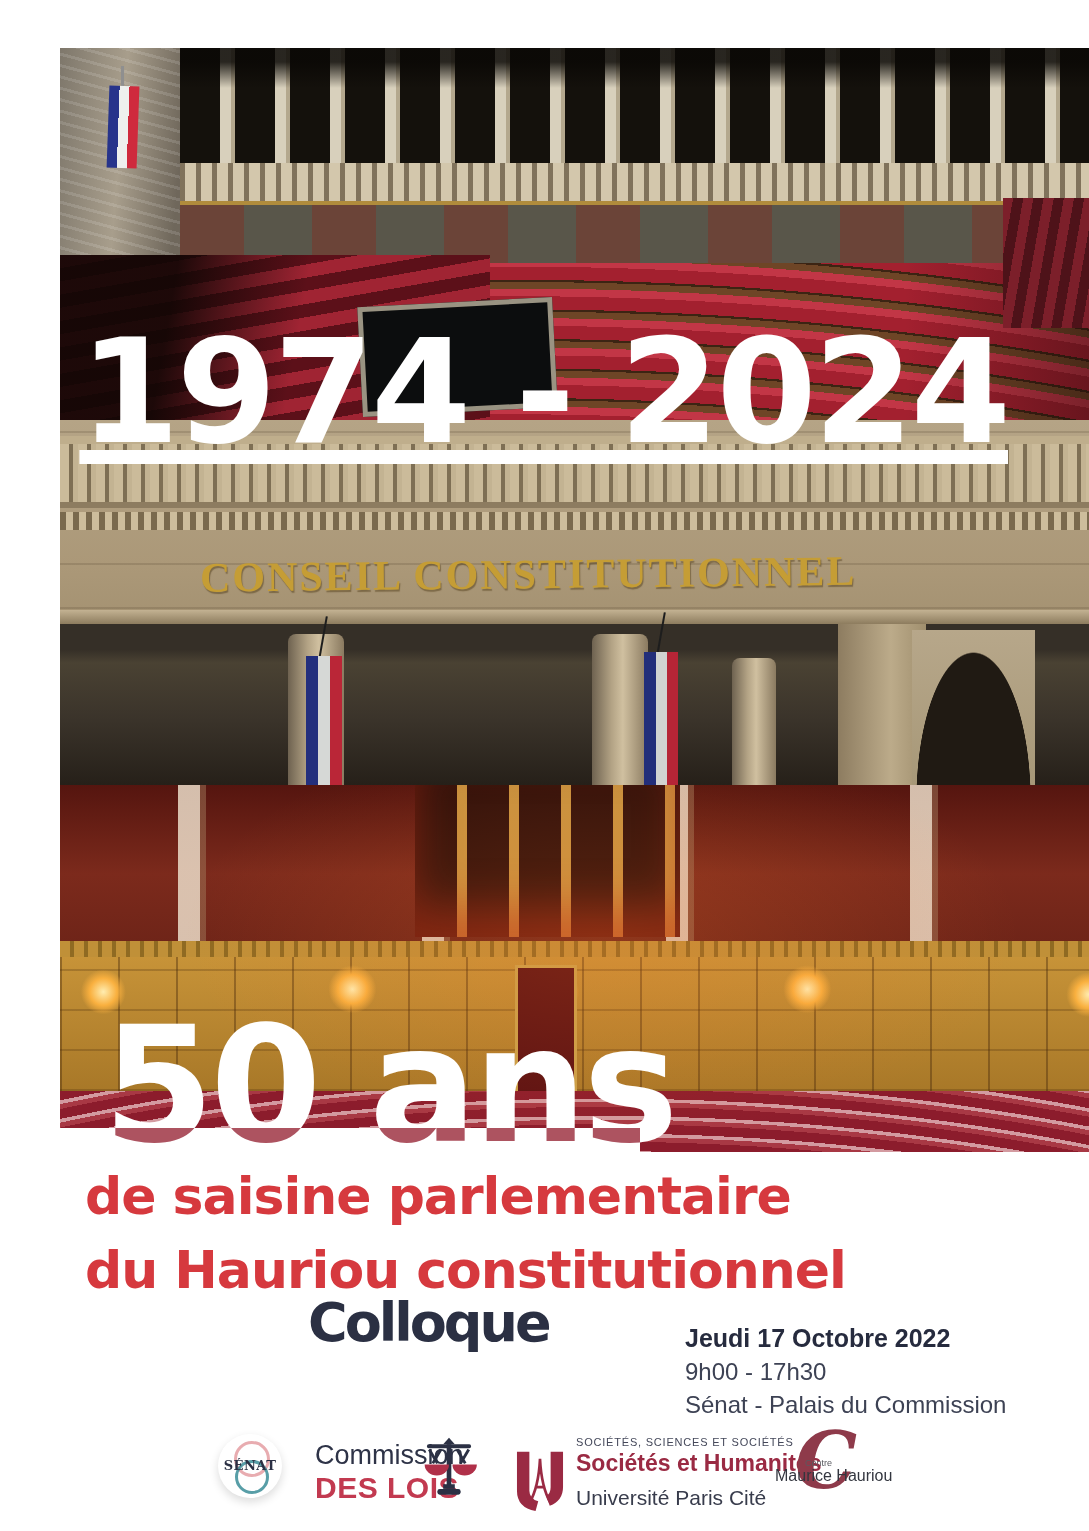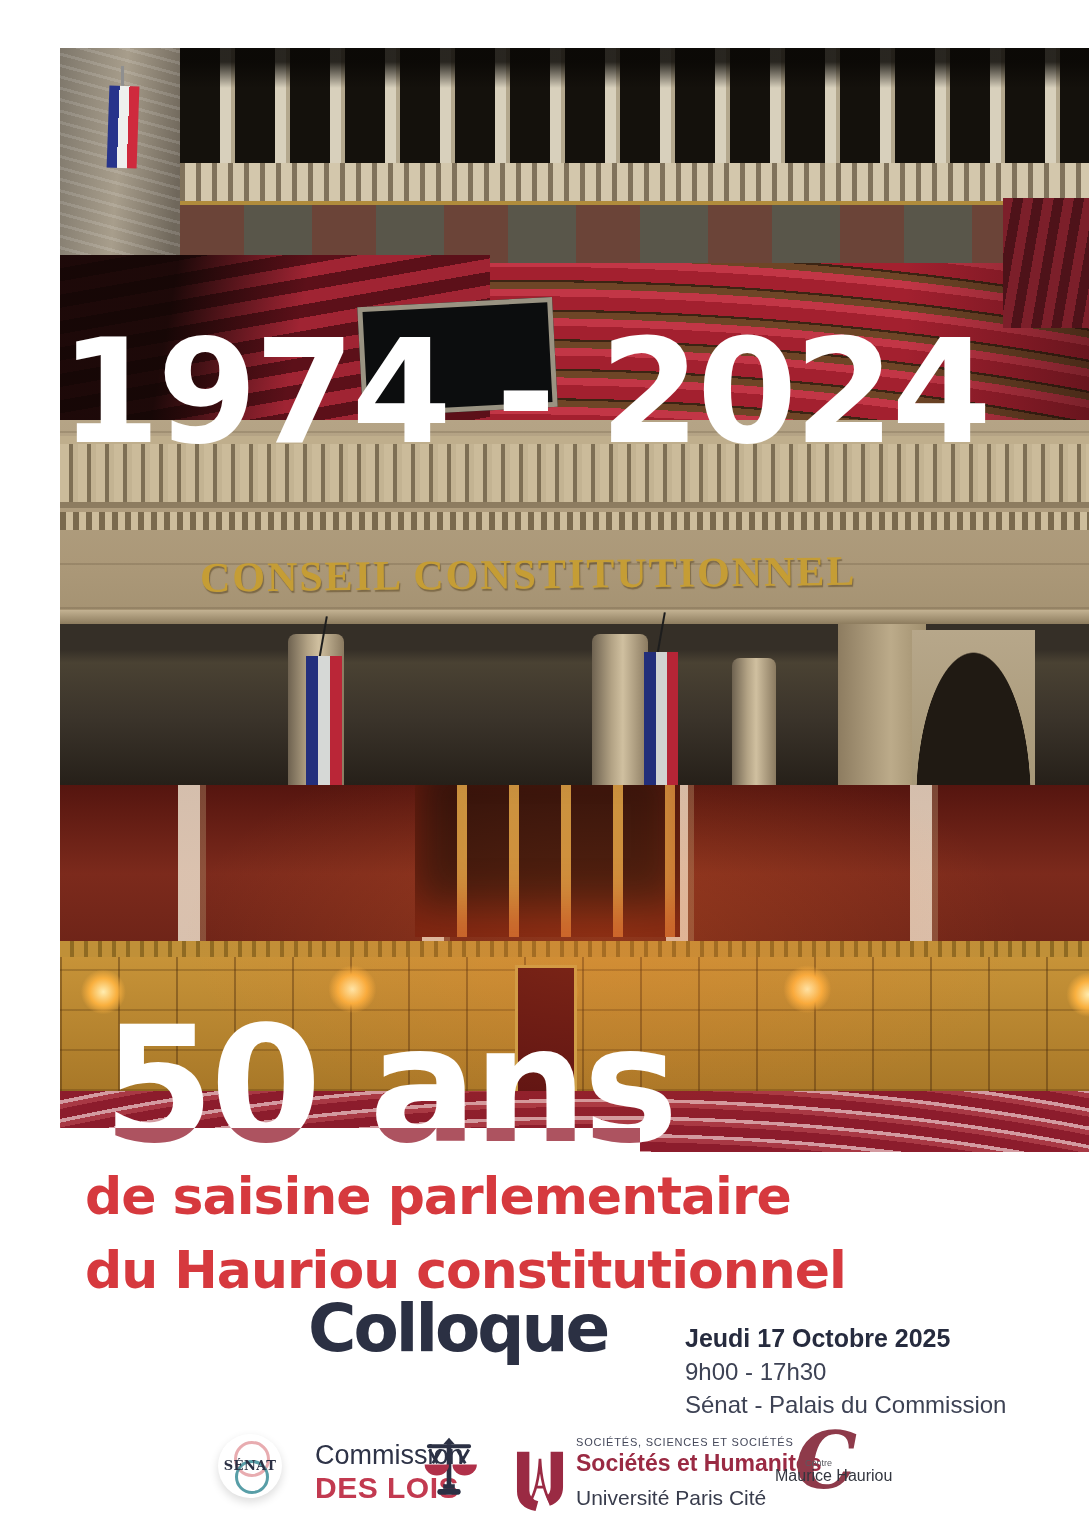--- a/index.html
+++ b/index.html
@@ -97,32 +97,32 @@
   .p3-door{position:absolute;left:455px;top:180px;width:56px;height:126px;
     background:#5a1012;border:3px solid #caa24a;}
   .p3-seats{position:absolute;left:0;right:0;top:306px;bottom:0;
     background:
       repeating-radial-gradient(ellipse 1200px 700px at 50% 900px,
         #8c1c2c 0 16px,#a83844 16px 24px,#d39aa0 24px 30px),#c08086;}
   .p3-glow{position:absolute;left:0;right:0;top:0;bottom:0;
     background:radial-gradient(600px 300px at 50% 42%,rgba(255,120,40,.22),rgba(0,0,0,0) 70%);}
 
   
-  .years{position:absolute;left:0;top:272px;width:948px;text-align:left;
-    font-weight:800;font-size:144px;line-height:1;letter-spacing:-3px;color:#ffffff;white-space:nowrap;}
+  .years{position:absolute;left:0;top:272px;width:948px;text-align:right;
+    font-weight:800;font-size:144px;line-height:1;letter-spacing:-3px;color:#ffffff;white-space:nowrap;text-decoration:underline;}
   .fifty{font-weight:800;font-size:160px;line-height:1;letter-spacing:-4px;white-space:nowrap;margin-left:28px;}
   .fifty-white{position:absolute;left:15px;top:221px;color:#ffffff;z-index:1;}
   .p3-whitecover{position:absolute;left:0;bottom:0;width:580px;height:24px;background:#ffffff;z-index:2;}
   .p3-texwrap{position:absolute;left:0;bottom:0;width:580px;height:24px;overflow:hidden;z-index:3;}
   .fifty-tex{position:absolute;left:15px;top:-122px;color:#ad5360;}
 
   .subtitle{position:absolute;left:85px;top:1159px;color:#d6393e;
     font-weight:800;font-size:52px;line-height:74px;letter-spacing:-1px;white-space:nowrap;}
   .colloque{position:absolute;left:308px;top:1296px;color:#2b3043;
-    font-weight:800;font-size:66px;line-height:1;letter-spacing:-3px;}
+    font-weight:800;font-size:54px;line-height:1;letter-spacing:-3px;}
   .event-details{position:absolute;left:685px;top:1322px;width:330px;
     font-family:"Liberation Sans",sans-serif;font-size:24px;line-height:33px;color:#3d4254;}
   .event-details .date{font-weight:700;color:#262b3e;font-size:25px;}
 
   
   .logo-senat{position:absolute;left:218px;top:1434px;width:64px;height:64px;border-radius:50%;
     background:#fff;box-shadow:0 4px 10px rgba(0,0,0,.14);}
   .senat-ring{position:absolute;border-radius:50%;}
   .senat-ring.r1{width:30px;height:30px;border:3px solid rgba(214,103,112,.55);left:16px;top:7px;}
   .senat-ring.r2{width:28px;height:28px;border:3px solid rgba(46,134,145,.8);left:17px;top:26px;}
@@ -203,21 +203,21 @@
   <div class="years">1974 - 2024</div>
 </div>
 
 <div class="subtitle">
   <div>de saisine parlementaire</div>
   <div>du Hauriou constitutionnel</div>
 </div>
 
 <div class="colloque">Colloque</div>
 <div class="event-details">
-  <div class="date">Jeudi 17 Octobre 2025</div>
+  <div class="date">Jeudi 17 Octobre 2022</div>
   <div>9h00 - 17h30</div>
   <div>Sénat - Palais du Commission</div>
 </div>
 
 <div class="logo-senat">
   <div class="senat-ring r1"></div>
   <div class="senat-ring r2"></div>
   <div class="senat-label">SÉNAT</div>
 </div>
 

